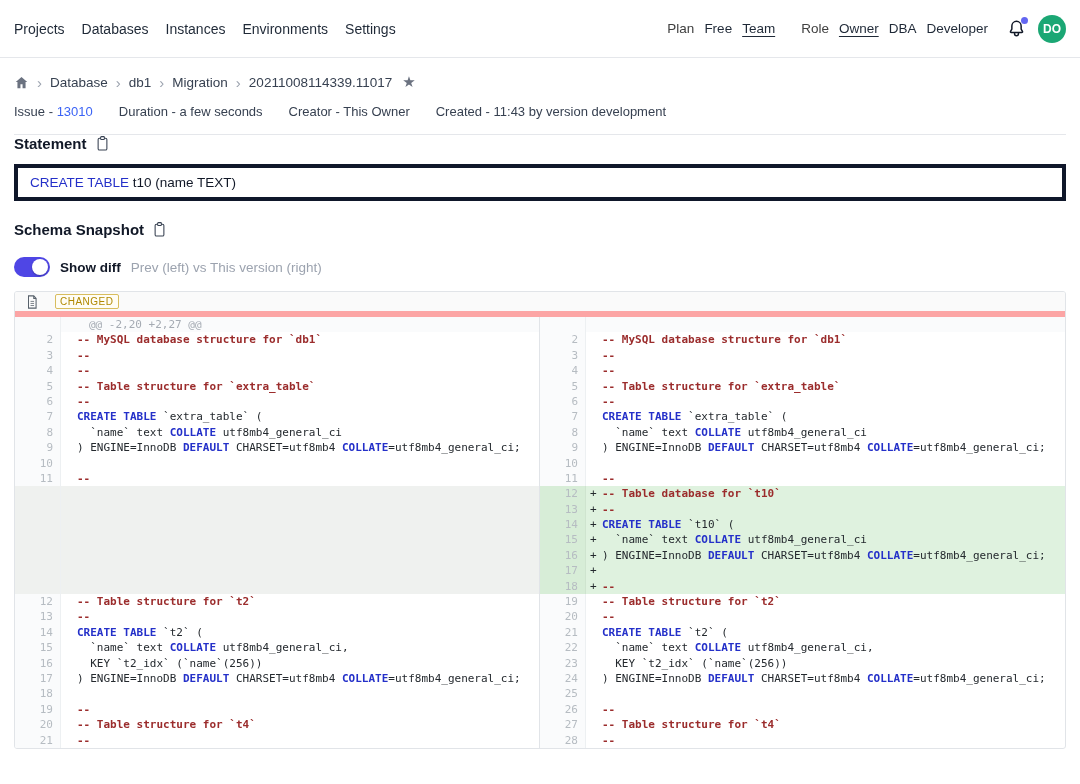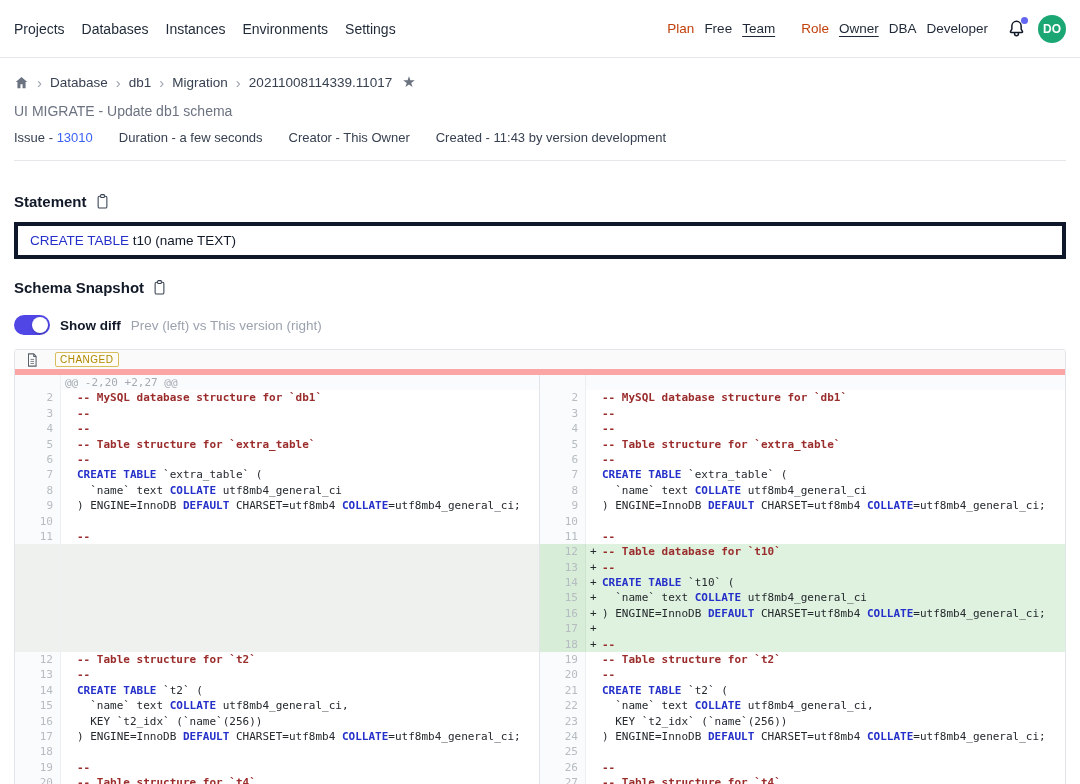--- a/index.html
+++ b/index.html
@@ -5,21 +5,21 @@
   * { box-sizing: border-box; margin: 0; padding: 0; }
   html,body { background:#fff; width:1080px; }
   body { font-family:"Liberation Sans", sans-serif; color:#1f2937; }
 
   
   .topnav { height:58px; display:flex; align-items:center; justify-content:space-between;
             padding:0 14px; border-bottom:1px solid #e5e7eb; }
   .nav-left { display:flex; gap:17px; }
   .nav-item { font-size:14px; font-weight:500; color:#1f2937; cursor:pointer; }
   .nav-right { display:flex; align-items:center; gap:10px; font-size:13.5px; }
-  .nav-right .accent { color:#c2410c; }
+  .nav-right .accent { color:#404040; }
   .nav-right .underlined { text-decoration:underline; text-underline-offset:3px; }
   .nav-group-gap { width:6px; }
   .bell-wrap { position:relative; margin-left:8px; width:22px; height:22px; }
   .bell-dot { position:absolute; top:-1px; right:0; width:7px; height:7px; border-radius:50%;
               background:#6366f1; }
   .avatar { width:28px; height:28px; border-radius:50%; background:#1ba774; color:#fff;
             font-size:12px; font-weight:700; display:flex; align-items:center; justify-content:center; }
 
   
   .content { padding:0 14px; }
@@ -29,21 +29,21 @@
   .crumb-item { cursor:pointer; }
   .crumb-star { color:#6b7280; font-size:15px; margin-left:2px; cursor:pointer; }
 
   .title-row { display:flex; align-items:center; gap:8px; margin-top:12px; }
   .page-title { font-size:17px; font-weight:700; color:#111827; }
 
   .subtitle { margin-top:10px; font-size:14px; color:#6b7280; }
   .meta-row { margin-top:11px; display:flex; gap:26px; font-size:13px; color:#374151; padding-bottom:15px; }
   .issue-link { color:#3b63f5; cursor:pointer; }
 
-  .section { border-top:1px solid #e5e7eb; padding-top:32px; }
+  .section { border-top:1px solid #e5e7eb; padding-top:0; }
   .section-heading { display:flex; align-items:center; gap:8px; margin-bottom:12px; }
   .section-heading h2 { font-size:15px; font-weight:600; color:#111827; }
   .copy-btn { cursor:pointer; display:flex; align-items:center; }
 
   .sqlbox { border:4px solid #0f172a; padding:7px 12px; font-size:13.5px; color:#111827;
             margin-bottom:20px; background:#fff; }
   .sqlbox .kw { color:#2430c9; }
 
   .toggle-row { display:flex; align-items:center; gap:10px; margin-top:19px; margin-bottom:14px; }
   .toggle { width:36px; height:20px; border-radius:10px; background:#4f46e5; position:relative;
@@ -67,21 +67,21 @@
           font-family:"DejaVu Sans Mono", monospace; font-size:11px; }
   .gut { flex:0 0 46px; text-align:right; padding-right:7px; color:#b6bcc2;
          background:#fafbfc; border-right:1px solid #edf0f2; }
   .code { flex:1; white-space:pre; overflow:hidden; padding-left:4px; color:#24292e; }
   .pre { display:inline-block; width:12px; }
   .sg-c { color:#9b2c2c; font-weight:700; }
   .sg-k { color:#2430c9; font-weight:700; }
   .sg-p { color:#24292e; }
   .drow.hunk, .drow.blank { background:#fafbfc; }
   .drow.hunk .gut, .drow.blank .gut { background:#fafbfc; }
-  .hunktext { color:#a5abb3; }
+  .hunktext { color:#a5abb3;margin-left:24px; }
   .drow.add { background:#dff2df; }
   .drow.add .gut { background:#d7edd7; border-right-color:#cfe4cf; }
   .drow.ph { background:#eff1ef; }
   .drow.ph .gut { background:#eff1ef; }
 </style>
 </head>
 <body>
 
 <header class="topnav">
   <nav class="nav-left" id="nav-left">
@@ -122,21 +122,20 @@
       <span class="crumb-sep">›</span>
       <span class="crumb-item">db1</span>
       <span class="crumb-sep">›</span>
       <span class="crumb-item">Migration</span>
       <span class="crumb-sep">›</span>
       <span class="crumb-item">20211008114339.11017</span>
       <span class="crumb-star">★</span>
     </div>
 
 
-  <div class="subtitle">UI MIGRATE - Update db1 schema</div>
 
   <div class="meta-row">
     <span>
       <span>Issue -</span>
       <span class="issue-link">13010</span>
     </span>
     <span>Duration - a few seconds</span>
     <span>Creator - This Owner</span>
     <span>Created - 11:43 by version development</span>
   </div>

